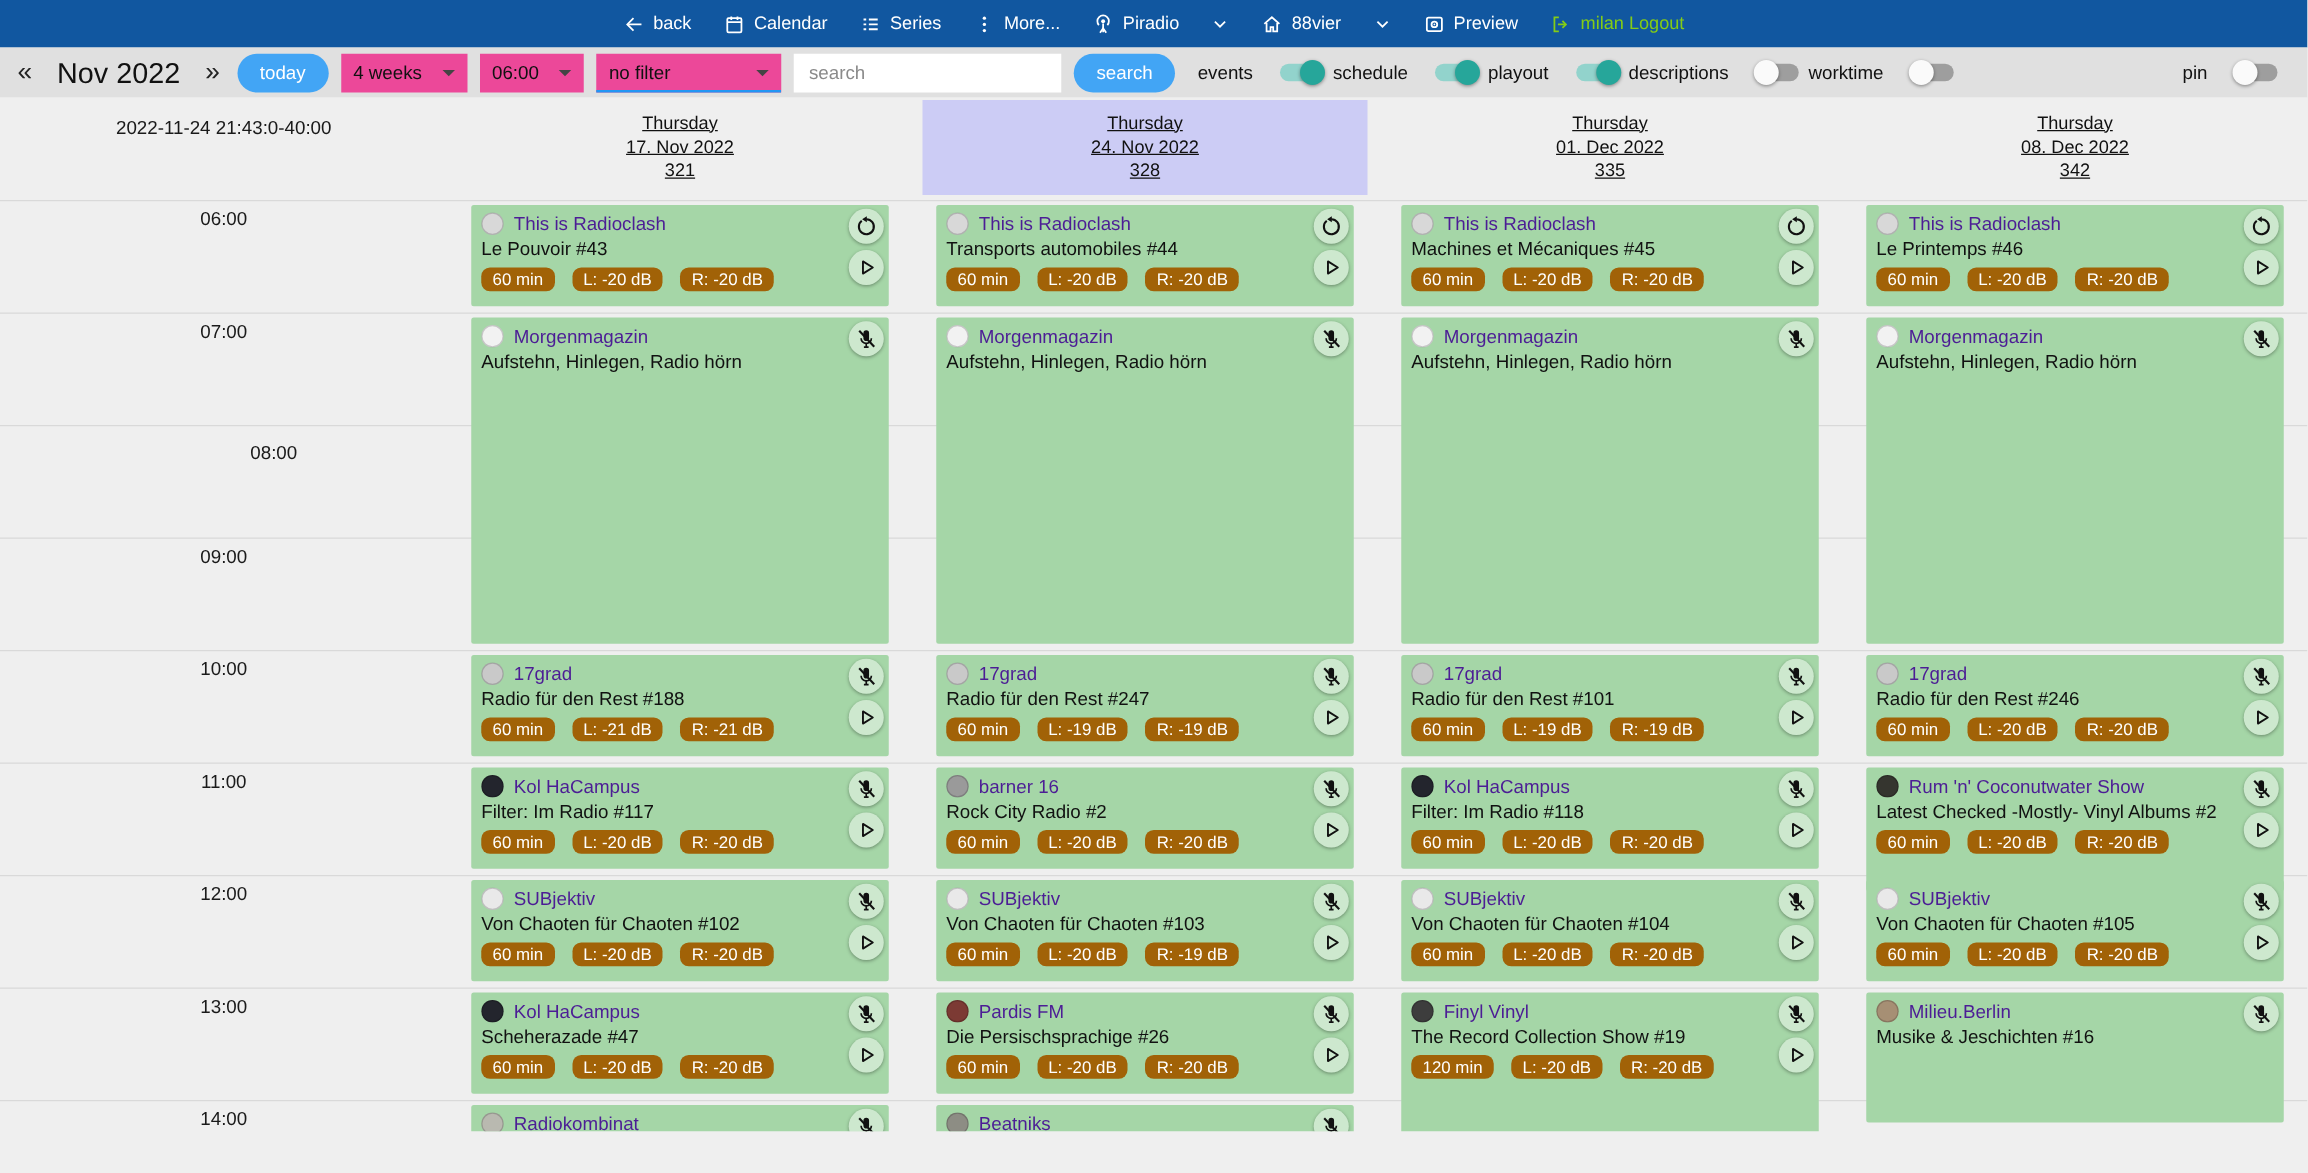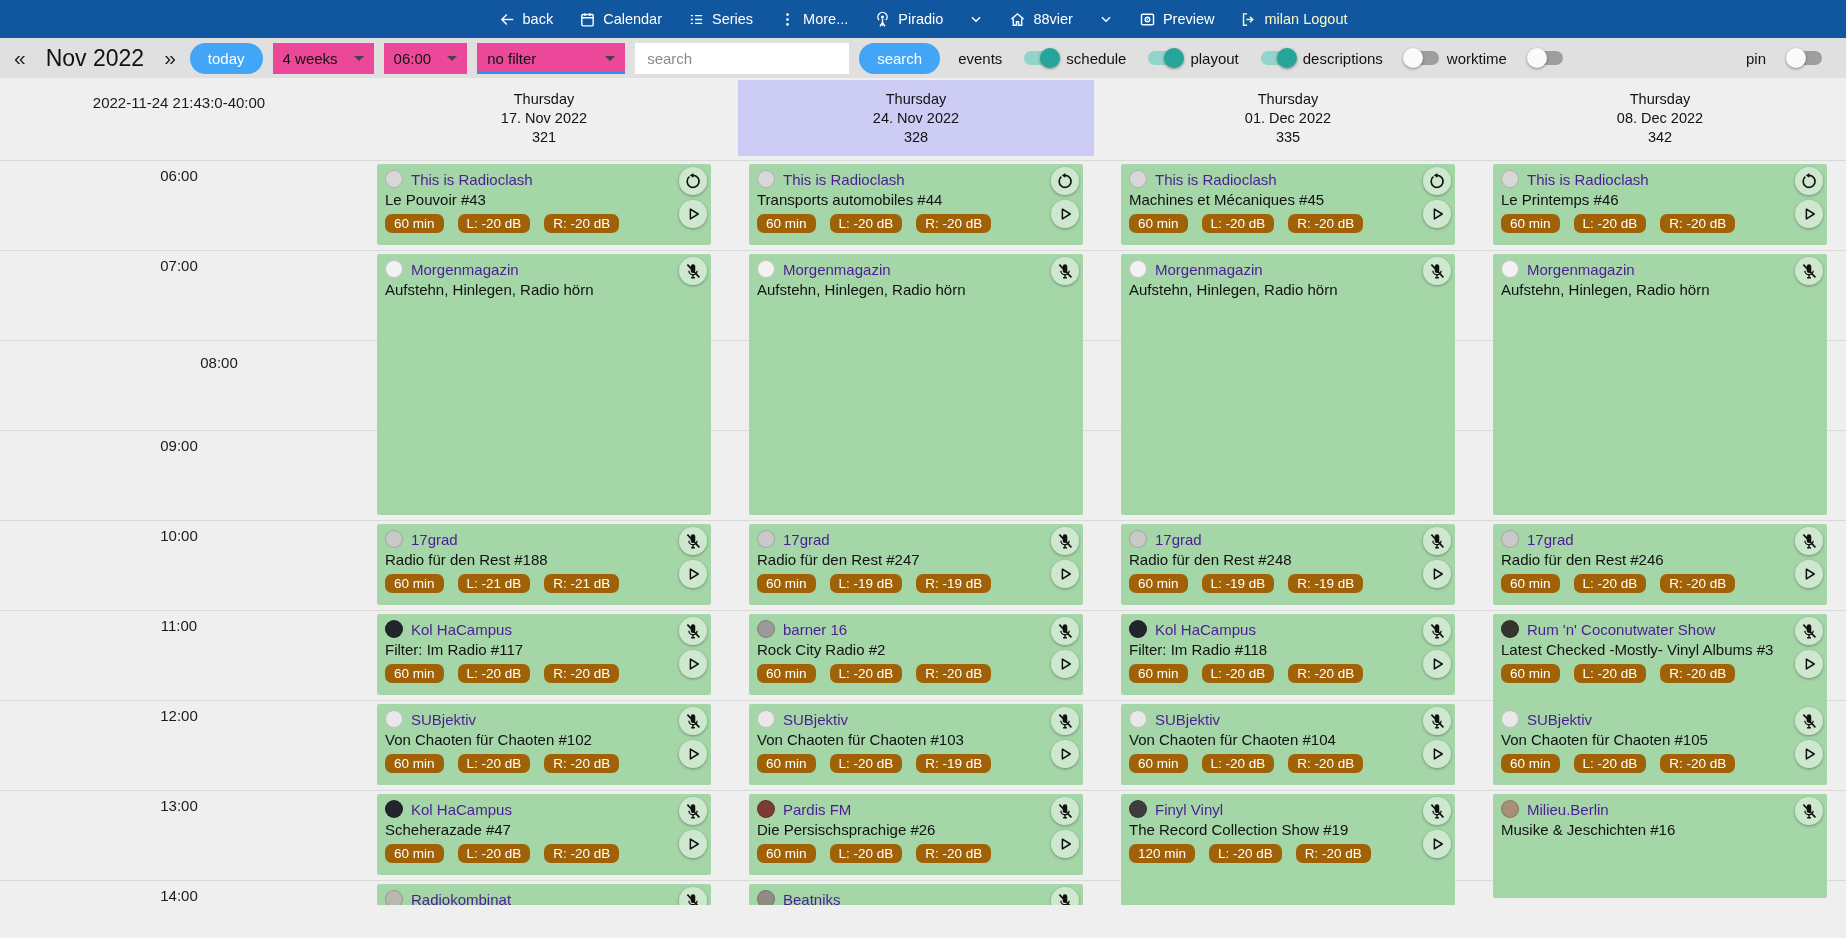--- a/index.html
+++ b/index.html
@@ -12,21 +12,21 @@
   }
   
   .navbar {
     height:38px; background:#1157a0; color:#fff;
     display:flex; align-items:center; justify-content:center; gap:26px;
     font-size:14.5px;
   }
   .nav-item { display:flex; align-items:center; gap:7px; cursor:pointer; white-space:nowrap; }
   .nav-item svg { width:17px; height:17px; display:block; }
   .nav-chev svg { width:14px; height:14px; }
-  .nav-logout { color:#fef9c3; }
+  .nav-logout { color:#84cc16; }
   
   .toolbar {
     height:40px; background:#e0e0e0; display:flex; align-items:center;
     padding:0 10px; gap:10px; font-size:15px;
   }
   .nav-arrow { font-size:21px; color:#222; padding:0 4px; cursor:pointer; }
   .month { font-size:23px; margin:0 6px; color:#111; white-space:nowrap; }
   .btn-pill {
     background:#42a5f5; color:#fff; border:none; border-radius:17px;
     padding:7px 18px; font-size:15px; font-family:inherit; cursor:pointer; white-space:nowrap;
@@ -56,21 +56,21 @@
   .calendar { position:absolute; top:78px; left:0; width:1846px; height:827px; overflow:hidden; background:#efefef; }
   .hour-line { position:absolute; left:0; right:0; height:1px; background:#d9d9d9; }
   .time-col { position:absolute; left:0; top:0; width:358px; height:100%; }
   .stamp { position:absolute; top:16px; width:100%; text-align:center; font-size:15px; color:#1a1a1a; }
   .hour-label { position:absolute; width:100%; text-align:center; font-size:15px; color:#1a1a1a; }
   .days { position:absolute; left:358px; right:0; top:0; bottom:0; display:flex; }
   .day-col { flex:1 1 0; position:relative; }
   .day-header {
     position:absolute; top:2px; left:8px; right:8px; height:76px;
     display:flex; flex-direction:column; justify-content:center;
-    text-align:center; font-size:14.5px; line-height:19px; color:#111; cursor:pointer;
+    text-align:center; font-size:14.5px; line-height:19px; color:#111; cursor:pointer;text-decoration:underline;
   }
   .day-header.hl { background:#ccccf5; }
   .event-card {
     position:absolute; left:19px; right:19px; background:#a5d6a7; border-radius:2px;
     padding:6px 8px; overflow:hidden; cursor:pointer;
   }
   .ev-title { display:flex; align-items:center; gap:8px; font-size:15px; color:#4c1d95; padding-right:36px; white-space:nowrap; }
   .avatar { width:18px; height:18px; border-radius:50%; flex:none; border:1px solid rgba(0,0,0,.18); }
   .ev-episode { font-size:15px; margin-top:3px; color:#111; padding-right:36px; white-space:nowrap; }
   .badges { display:flex; gap:14px; margin-top:6px; }
@@ -654,21 +654,21 @@
                   <path d="M4.5 3.5l16 17" stroke="currentColor" stroke-width="2.2"></path>
                 </svg>
               </span>
             </div>
           </div>
           <div class="event-card" style="top: 446px; height: 81px;">
             <div class="ev-title">
               <span class="avatar" style="background: rgb(201, 201, 201);"></span>
               <span>17grad</span>
             </div>
-            <div class="ev-episode">Radio für den Rest #248</div>
+            <div class="ev-episode">Radio für den Rest #101</div>
             <div class="badges">
               <span class="badge">60 min</span>
               <span class="badge">L: -19 dB</span>
               <span class="badge">R: -19 dB</span>
             </div>
             <div class="card-icons">
               <span class="cbtn">
                 <svg viewBox="0 0 24 24">
                   <path d="M12 14.5a3 3 0 0 0 3-3V6a3 3 0 0 0-6 0v5.5a3 3 0 0 0 3 3z" fill="currentColor"></path>
                   <path d="M6.5 11.5a5.5 5.5 0 0 0 11 0" fill="none" stroke="currentColor" stroke-width="1.8"></path>
@@ -840,21 +840,21 @@
                   <path d="M8.5 5.5v13l10.5-6.5z"></path>
                 </svg>
               </span>
             </div>
           </div>
           <div class="event-card" style="top: 536px; height: 99px;">
             <div class="ev-title">
               <span class="avatar" style="background: rgb(53, 53, 47);"></span>
               <span>Rum 'n' Coconutwater Show</span>
             </div>
-            <div class="ev-episode">Latest Checked -Mostly- Vinyl Albums #3</div>
+            <div class="ev-episode">Latest Checked -Mostly- Vinyl Albums #2</div>
             <div class="badges">
               <span class="badge">60 min</span>
               <span class="badge">L: -20 dB</span>
               <span class="badge">R: -20 dB</span>
             </div>
             <div class="card-icons">
               <span class="cbtn">
                 <svg viewBox="0 0 24 24">
                   <path d="M12 14.5a3 3 0 0 0 3-3V6a3 3 0 0 0-6 0v5.5a3 3 0 0 0 3 3z" fill="currentColor"></path>
                   <path d="M6.5 11.5a5.5 5.5 0 0 0 11 0" fill="none" stroke="currentColor" stroke-width="1.8"></path>

